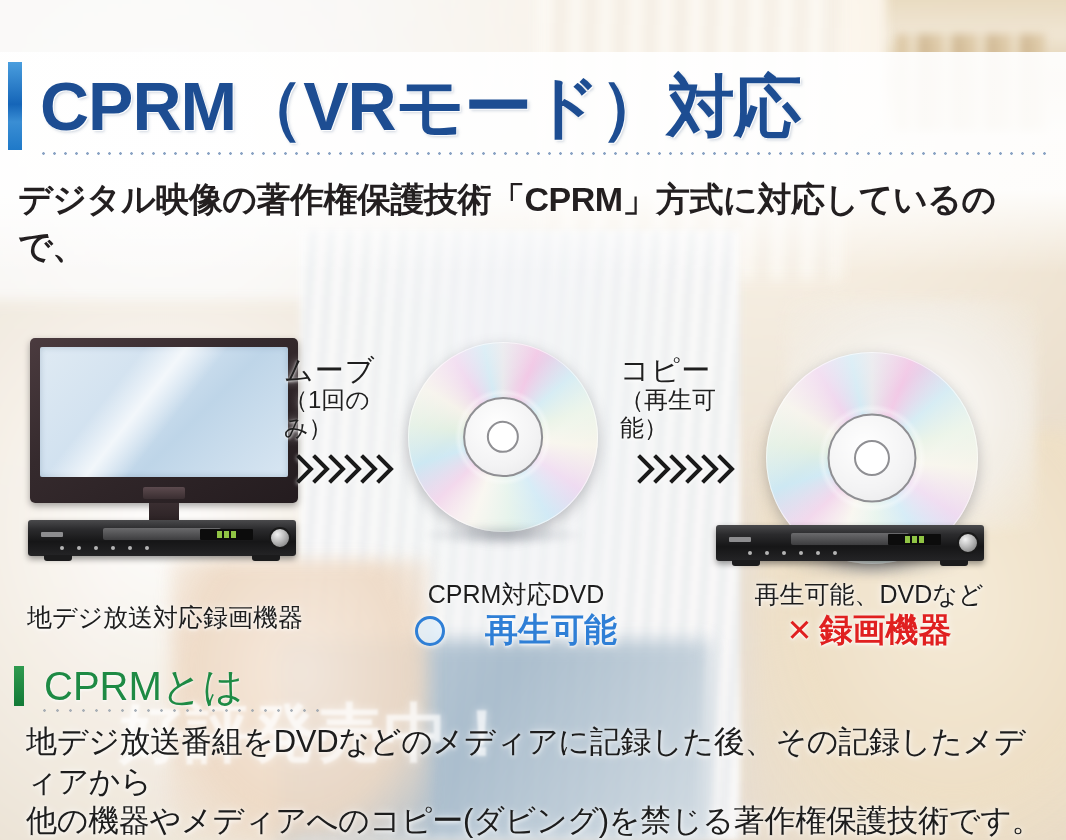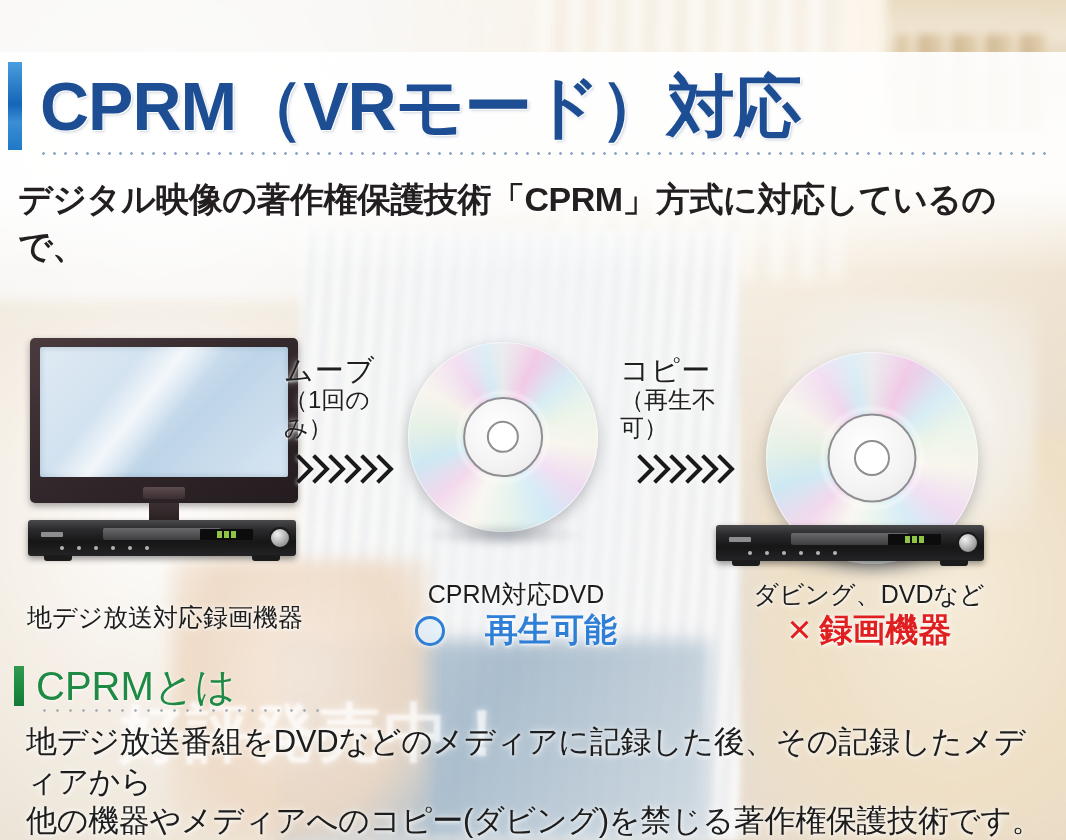--- a/index.html
+++ b/index.html
@@ -240,21 +240,21 @@
     width:30px; height:30px; border-radius:50%;
     border:3px solid #2f7fd6; background:rgba(225,240,252,.75);
     box-shadow:0 0 6px rgba(255,255,255,.9);
   }
   .mark-cross{ font-size:31px; font-weight:bold; color:#e02020; line-height:1; }
 
   
   .sub-row{ position:absolute; left:14px; top:666px; display:flex; align-items:center; }
   .sub-bar{ width:10px; height:40px; background:linear-gradient(180deg,#2f9a4f,#127a36); }
   .sub-title{
-    margin-left:12px; font-size:40px; color:#1e8a44; letter-spacing:0; line-height:1;
+    margin-left:20px; font-size:40px; color:#1e8a44; letter-spacing:0; line-height:1;
     text-shadow:0 1px 3px rgba(255,255,255,.95);
   }
   .sub-rule{
     position:absolute; left:38px; top:709px; width:290px; height:3px;
     background-image:radial-gradient(circle,rgba(150,160,170,.8) 1px,rgba(0,0,0,0) 1.6px);
     background-size:13px 3px; background-repeat:repeat-x;
   }
   .sub-body{
     position:absolute; left:26px; top:722px; width:1030px;
     font-size:31px; color:#1d1d1d; line-height:1.28; letter-spacing:-.3px;
@@ -356,21 +356,21 @@
     <div class="disc" style="left:408px; top:22px; width:190px; height:190px;">
       <div class="disc-surface"></div>
       <div class="disc-sheen"></div>
       <div class="disc-ring"></div>
       <div class="disc-hub"></div>
       <div class="disc-shadow"></div>
     </div>
 
     <div class="arrowgrp" style="left:620px; top:34px; width:130px;">
       <div class="arrow-label">コピー</div>
-      <div class="arrow-sub">（再生不可）</div>
+      <div class="arrow-sub">（再生可能）</div>
       <div class="chevrons">
         <svg class="chev" width="20" height="30" viewBox="0 0 20 30">
             <path d="M3 3 L15 15 L3 27" fill="none" stroke="#1a1a1a" stroke-width="4" stroke-linecap="square"></path>
           </svg>
         <svg class="chev" width="20" height="30" viewBox="0 0 20 30">
             <path d="M3 3 L15 15 L3 27" fill="none" stroke="#1a1a1a" stroke-width="4" stroke-linecap="square"></path>
           </svg>
         <svg class="chev" width="20" height="30" viewBox="0 0 20 30">
             <path d="M3 3 L15 15 L3 27" fill="none" stroke="#1a1a1a" stroke-width="4" stroke-linecap="square"></path>
           </svg>
@@ -421,21 +421,21 @@
   </div>
 
   <div class="caption" style="left:20px; top:572px; width:290px;margin-top:29px;">地デジ放送対応録画機器</div>
 
   <div class="caption" style="left:398px; top:578px; width:236px;">CPRM対応DVD</div>
   <div class="verdict verdict-ok" style="left:398px; top:608px; width:236px;gap:40px;">
     <span class="mark-circle"></span>
     <span>再生可能</span>
   </div>
 
-  <div class="caption" style="left:740px; top:578px; width:258px;">ダビング、DVDなど</div>
+  <div class="caption" style="left:740px; top:578px; width:258px;">再生可能、DVDなど</div>
   <div class="verdict verdict-ng" style="left:740px; top:608px; width:258px;">
     <span class="mark-cross">✕</span>
     <span>録画機器</span>
   </div>
 
   <div class="sub-row">
     <div class="sub-bar"></div>
     <div class="sub-title">CPRMとは</div>
   </div>
   <div class="sub-rule"></div>

